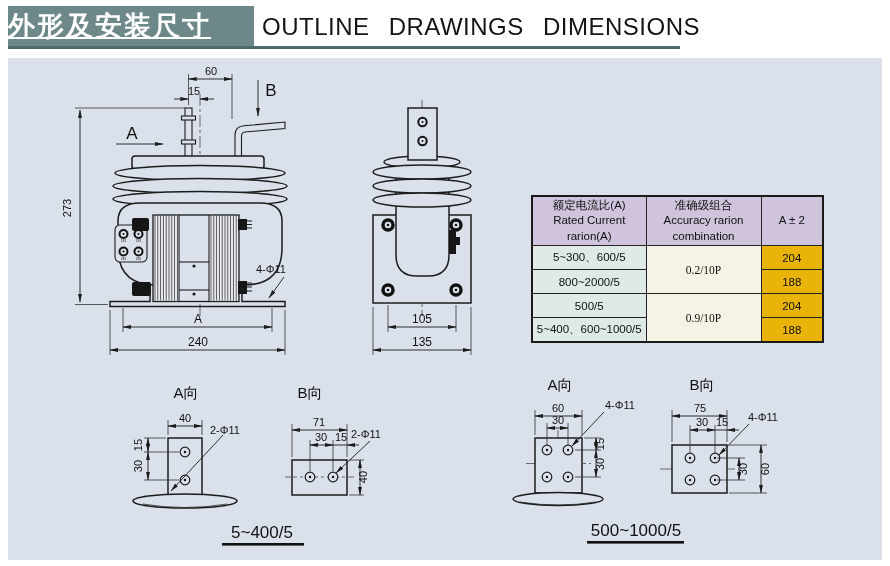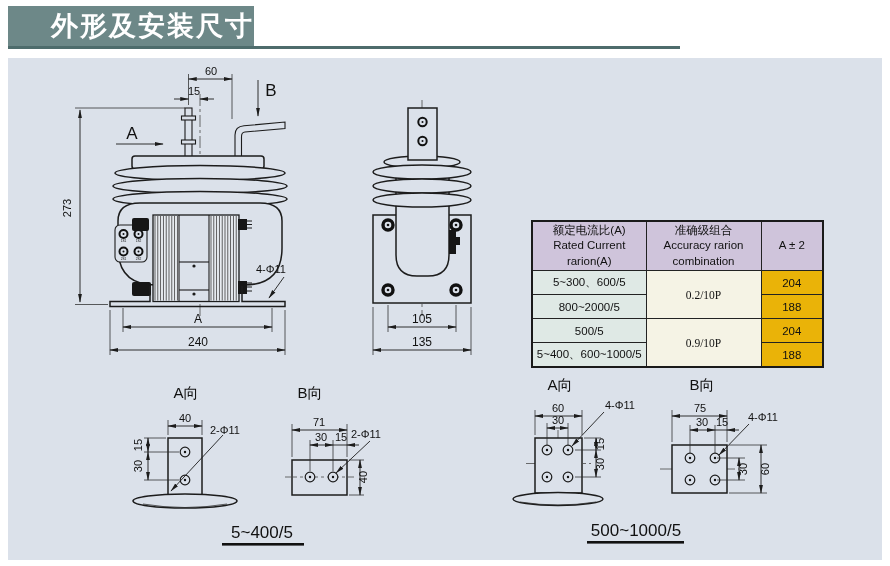--- a/index.html
+++ b/index.html
@@ -1,33 +1,33 @@
 <!DOCTYPE html>
 <html><head>
 <meta charset="utf-8">
 <style>
   html,body{margin:0;padding:0;background:#ffffff;}
   .page{position:relative;width:890px;height:566px;background:#ffffff;overflow:hidden;
         font-family:"Liberation Sans",sans-serif;}
   
   .title-box{position:absolute;left:8px;top:6px;width:246px;height:40px;background:#6d8888;
              color:#ffffff;font-size:27px;font-weight:bold;letter-spacing:2px;
-             display:flex;align-items:center;justify-content:flex-end;}
+             display:flex;align-items:center;justify-content:flex-start;text-decoration:underline;}
   .title-en{position:absolute;left:262px;top:13px;font-size:24px;font-weight:500;color:#141414;
             letter-spacing:.5px;word-spacing:12px;white-space:nowrap;}
   .title-rule{position:absolute;left:8px;top:46px;width:672px;height:3px;background:#4e6c6c;}
   
   .panel{position:absolute;left:8px;top:58px;width:874px;height:502px;background:#dbe1ea;}
   .panel svg{position:absolute;left:0;top:0;}
   
   table.spec{position:absolute;left:523px;top:137px;border-collapse:collapse;table-layout:fixed;
              background:#f5f3e5;font-family:"Liberation Sans",sans-serif;}
   table.spec th,table.spec td{border:1.4px solid #222;text-align:center;vertical-align:middle;
              padding:0 2px;color:#111;}
-  table.spec{border:2.4px solid #1a1a1a;margin-top:25px;}
+  table.spec{border:2.4px solid #1a1a1a;}
   table.spec th{background:#cfc4db;font-weight:normal;font-size:11.5px;line-height:1.32;height:48px;}
   td.ratio{background:#dfe9e5;font-size:11.5px;height:23px;}
   td.acc{background:#f5f3e5;font-size:11.5px;font-family:Liberation Serif, serif;}
   td.adim{background:#eab308;font-size:11.5px;}
   
   .obj{stroke:#1c1c1c;stroke-width:1.5;fill:none;}
   .objf{stroke:#1c1c1c;stroke-width:1.5;fill:#dbe1ea;}
   .objt{stroke:#1c1c1c;stroke-width:1.1;fill:#dbe1ea;}
   .dark{fill:#161616;stroke:none;}
   .ext{stroke:#2a2a2a;stroke-width:.75;fill:none;}
@@ -41,20 +41,21 @@
   text.tiny{font-family:"Liberation Sans",sans-serif;font-size:3.2px;fill:#111;text-anchor:middle;}
 </style>
 </head>
 <body>
 
 <div class="page">
 
   <div class="title-box">
     <span>外形及安装尺寸</span>
   </div>
+  <div class="title-en">OUTLINE DRAWINGS DIMENSIONS</div>
   <div class="title-rule"></div>
 
   <div class="panel">
 
     <svg width="874" height="502" viewBox="0 0 874 502">
       <defs>
         <marker id="arr" viewBox="0 0 10 6" refX="9.2" refY="3" markerWidth="10" markerHeight="6" orient="auto-start-reverse">
             <path d="M0,0.8 L10,3 L0,5.2 Z" fill="#1c1c1c"></path>
           </marker>
         <pattern id="hatch" width="2.8" height="4" patternUnits="userSpaceOnUse">

